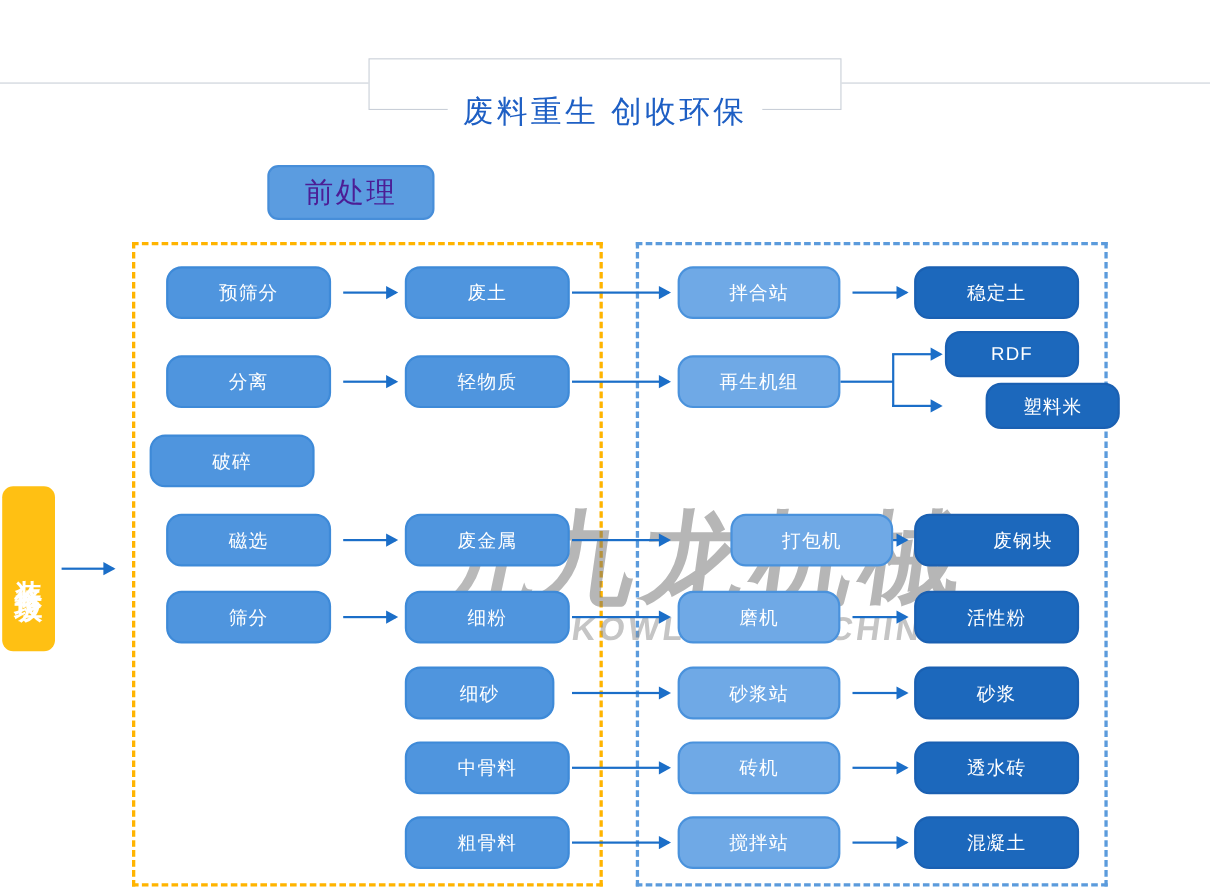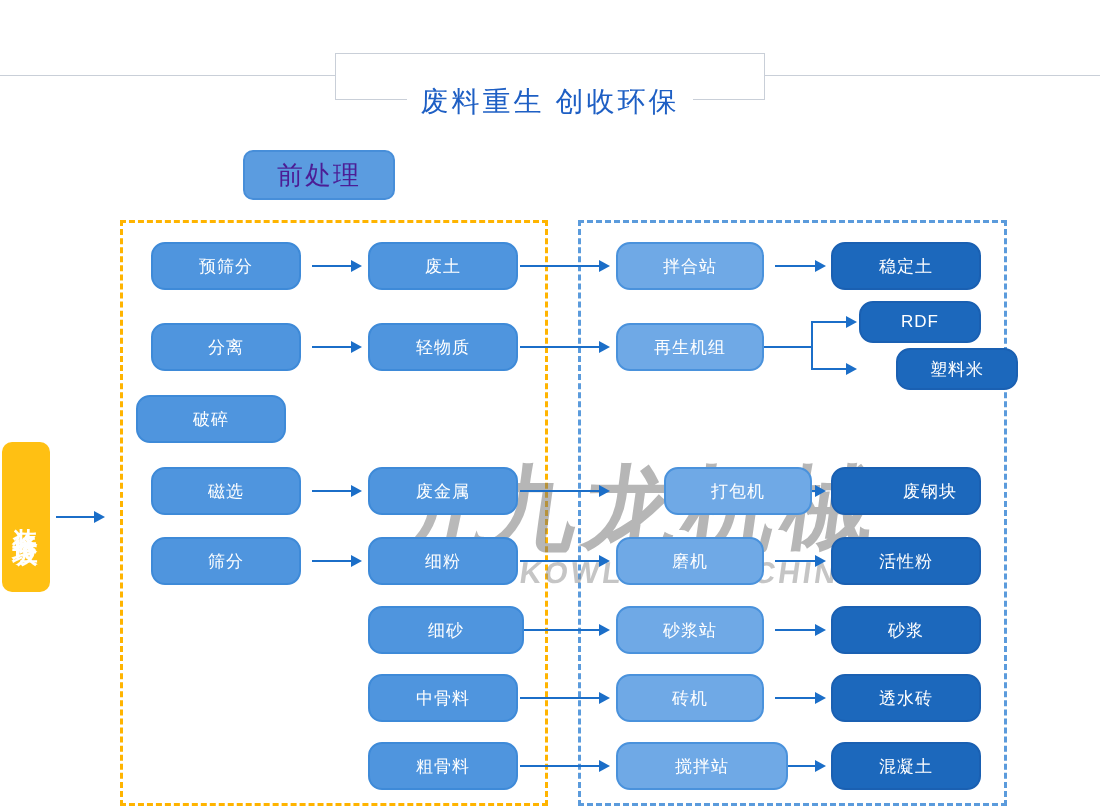--- a/index.html
+++ b/index.html
@@ -145,30 +145,30 @@
   <div id="node-layer">
       <div class="node node-mid" style="left: 151px; top: 242px; width: 150px; height: 48px;">预筛分</div>
       <div class="node node-mid" style="left: 151px; top: 323px; width: 150px; height: 48px;">分离</div>
       <div class="node node-mid" style="left: 136px; top: 395px; width: 150px; height: 48px;">破碎</div>
       <div class="node node-mid" style="left: 151px; top: 467px; width: 150px; height: 48px;">磁选</div>
       <div class="node node-mid" style="left: 151px; top: 537px; width: 150px; height: 48px;">筛分</div>
       <div class="node node-mid" style="left: 368px; top: 242px; width: 150px; height: 48px;">废土</div>
       <div class="node node-mid" style="left: 368px; top: 323px; width: 150px; height: 48px;">轻物质</div>
       <div class="node node-mid" style="left: 368px; top: 467px; width: 150px; height: 48px;">废金属</div>
       <div class="node node-mid" style="left: 368px; top: 537px; width: 150px; height: 48px;">细粉</div>
-      <div class="node node-mid" style="left: 368px; top: 606px; width: 156px; height: 48px;">细砂</div>
+      <div class="node node-mid" style="left: 368px; top: 606px; width: 136px; height: 48px;">细砂</div>
       <div class="node node-mid" style="left: 368px; top: 674px; width: 150px; height: 48px;">中骨料</div>
       <div class="node node-mid" style="left: 368px; top: 742px; width: 150px; height: 48px;">粗骨料</div>
       <div class="node node-light" style="left: 616px; top: 242px; width: 148px; height: 48px;">拌合站</div>
       <div class="node node-light" style="left: 616px; top: 323px; width: 148px; height: 48px;">再生机组</div>
       <div class="node node-light" style="left: 616px; top: 467px; width: 148px; height: 48px; margin-left: 48px;">打包机</div>
       <div class="node node-light" style="left: 616px; top: 537px; width: 148px; height: 48px;">磨机</div>
       <div class="node node-light" style="left: 616px; top: 606px; width: 148px; height: 48px;">砂浆站</div>
       <div class="node node-light" style="left: 616px; top: 674px; width: 148px; height: 48px;">砖机</div>
-      <div class="node node-light" style="left: 616px; top: 742px; width: 172px; height: 48px;">搅拌站</div>
+      <div class="node node-light" style="left: 616px; top: 742px; width: 148px; height: 48px;">搅拌站</div>
       <div class="node node-dark" style="left: 831px; top: 242px; width: 150px; height: 48px;">稳定土</div>
       <div class="node node-dark" style="left: 859px; top: 301px; width: 122px; height: 42px; text-align: center;">RDF</div>
       <div class="node node-dark" style="left: 859px; top: 348px; width: 122px; height: 42px; margin-left: 37px;">塑料米</div>
       <div class="node node-dark" style="left: 831px; top: 467px; width: 150px; height: 48px; padding-left: 48px;">废钢块</div>
       <div class="node node-dark" style="left: 831px; top: 537px; width: 150px; height: 48px;">活性粉</div>
       <div class="node node-dark" style="left: 831px; top: 606px; width: 150px; height: 48px;">砂浆</div>
       <div class="node node-dark" style="left: 831px; top: 674px; width: 150px; height: 48px;">透水砖</div>
       <div class="node node-dark" style="left: 831px; top: 742px; width: 150px; height: 48px;">混凝土</div>
     </div>
 

